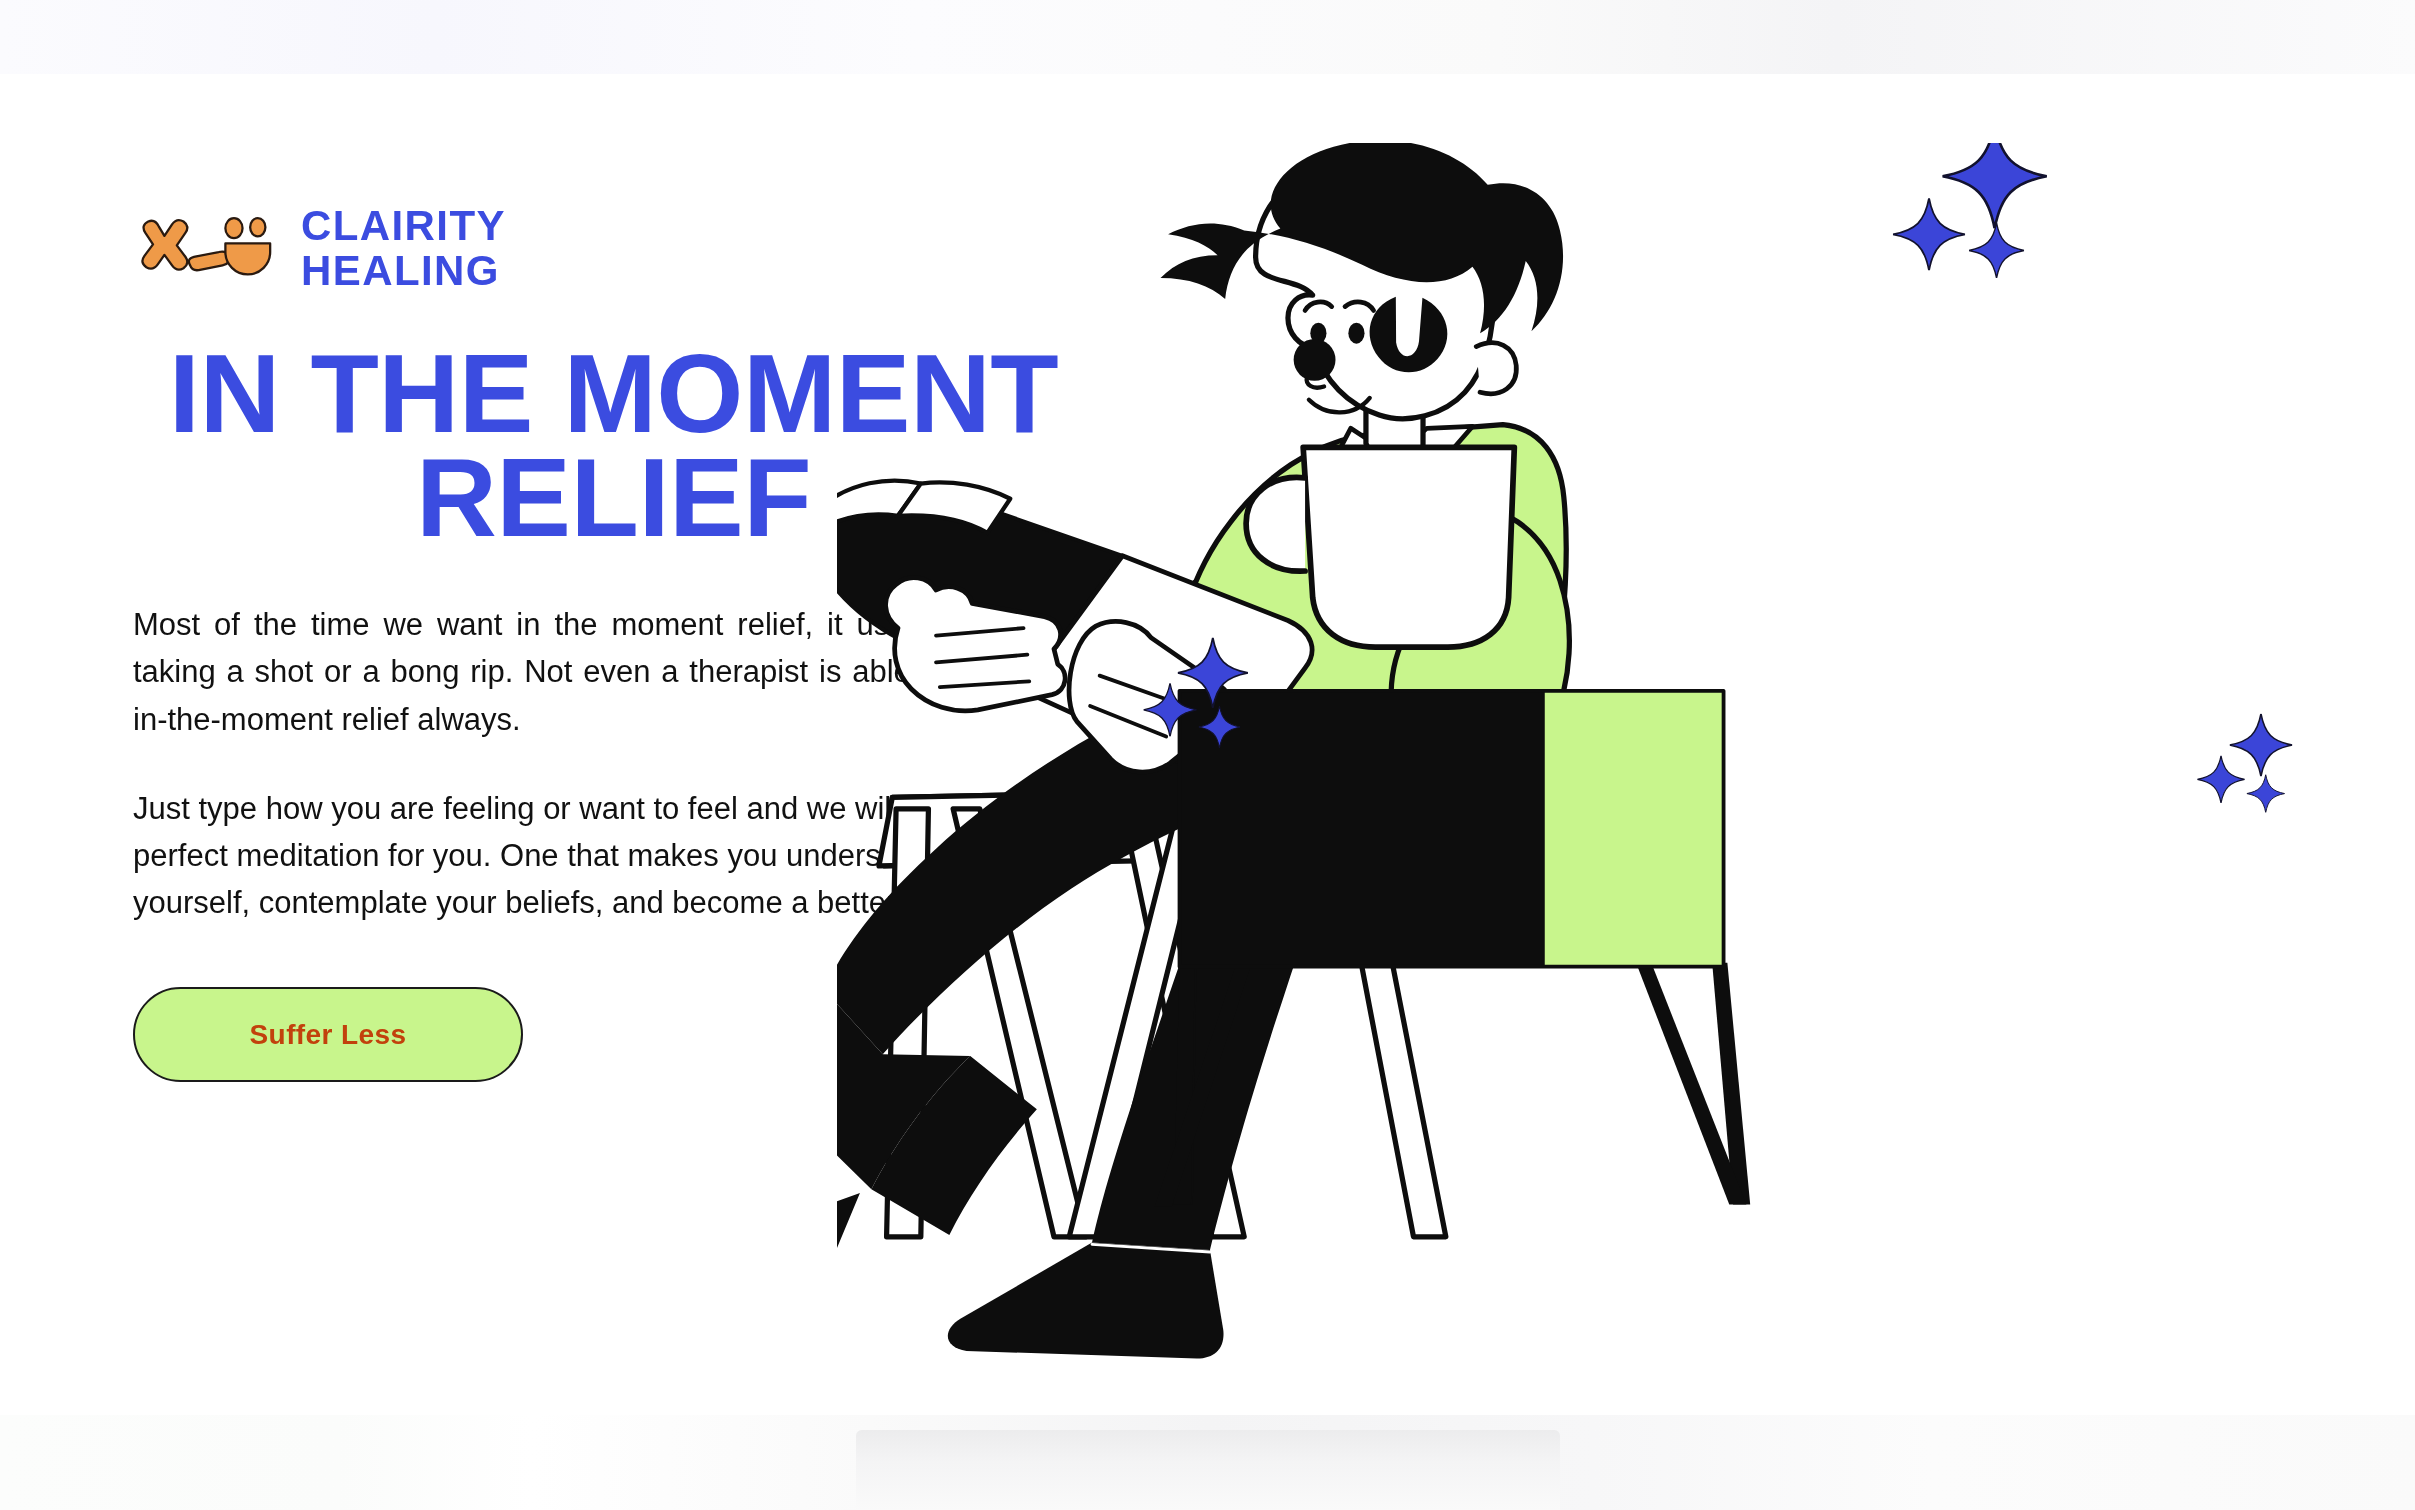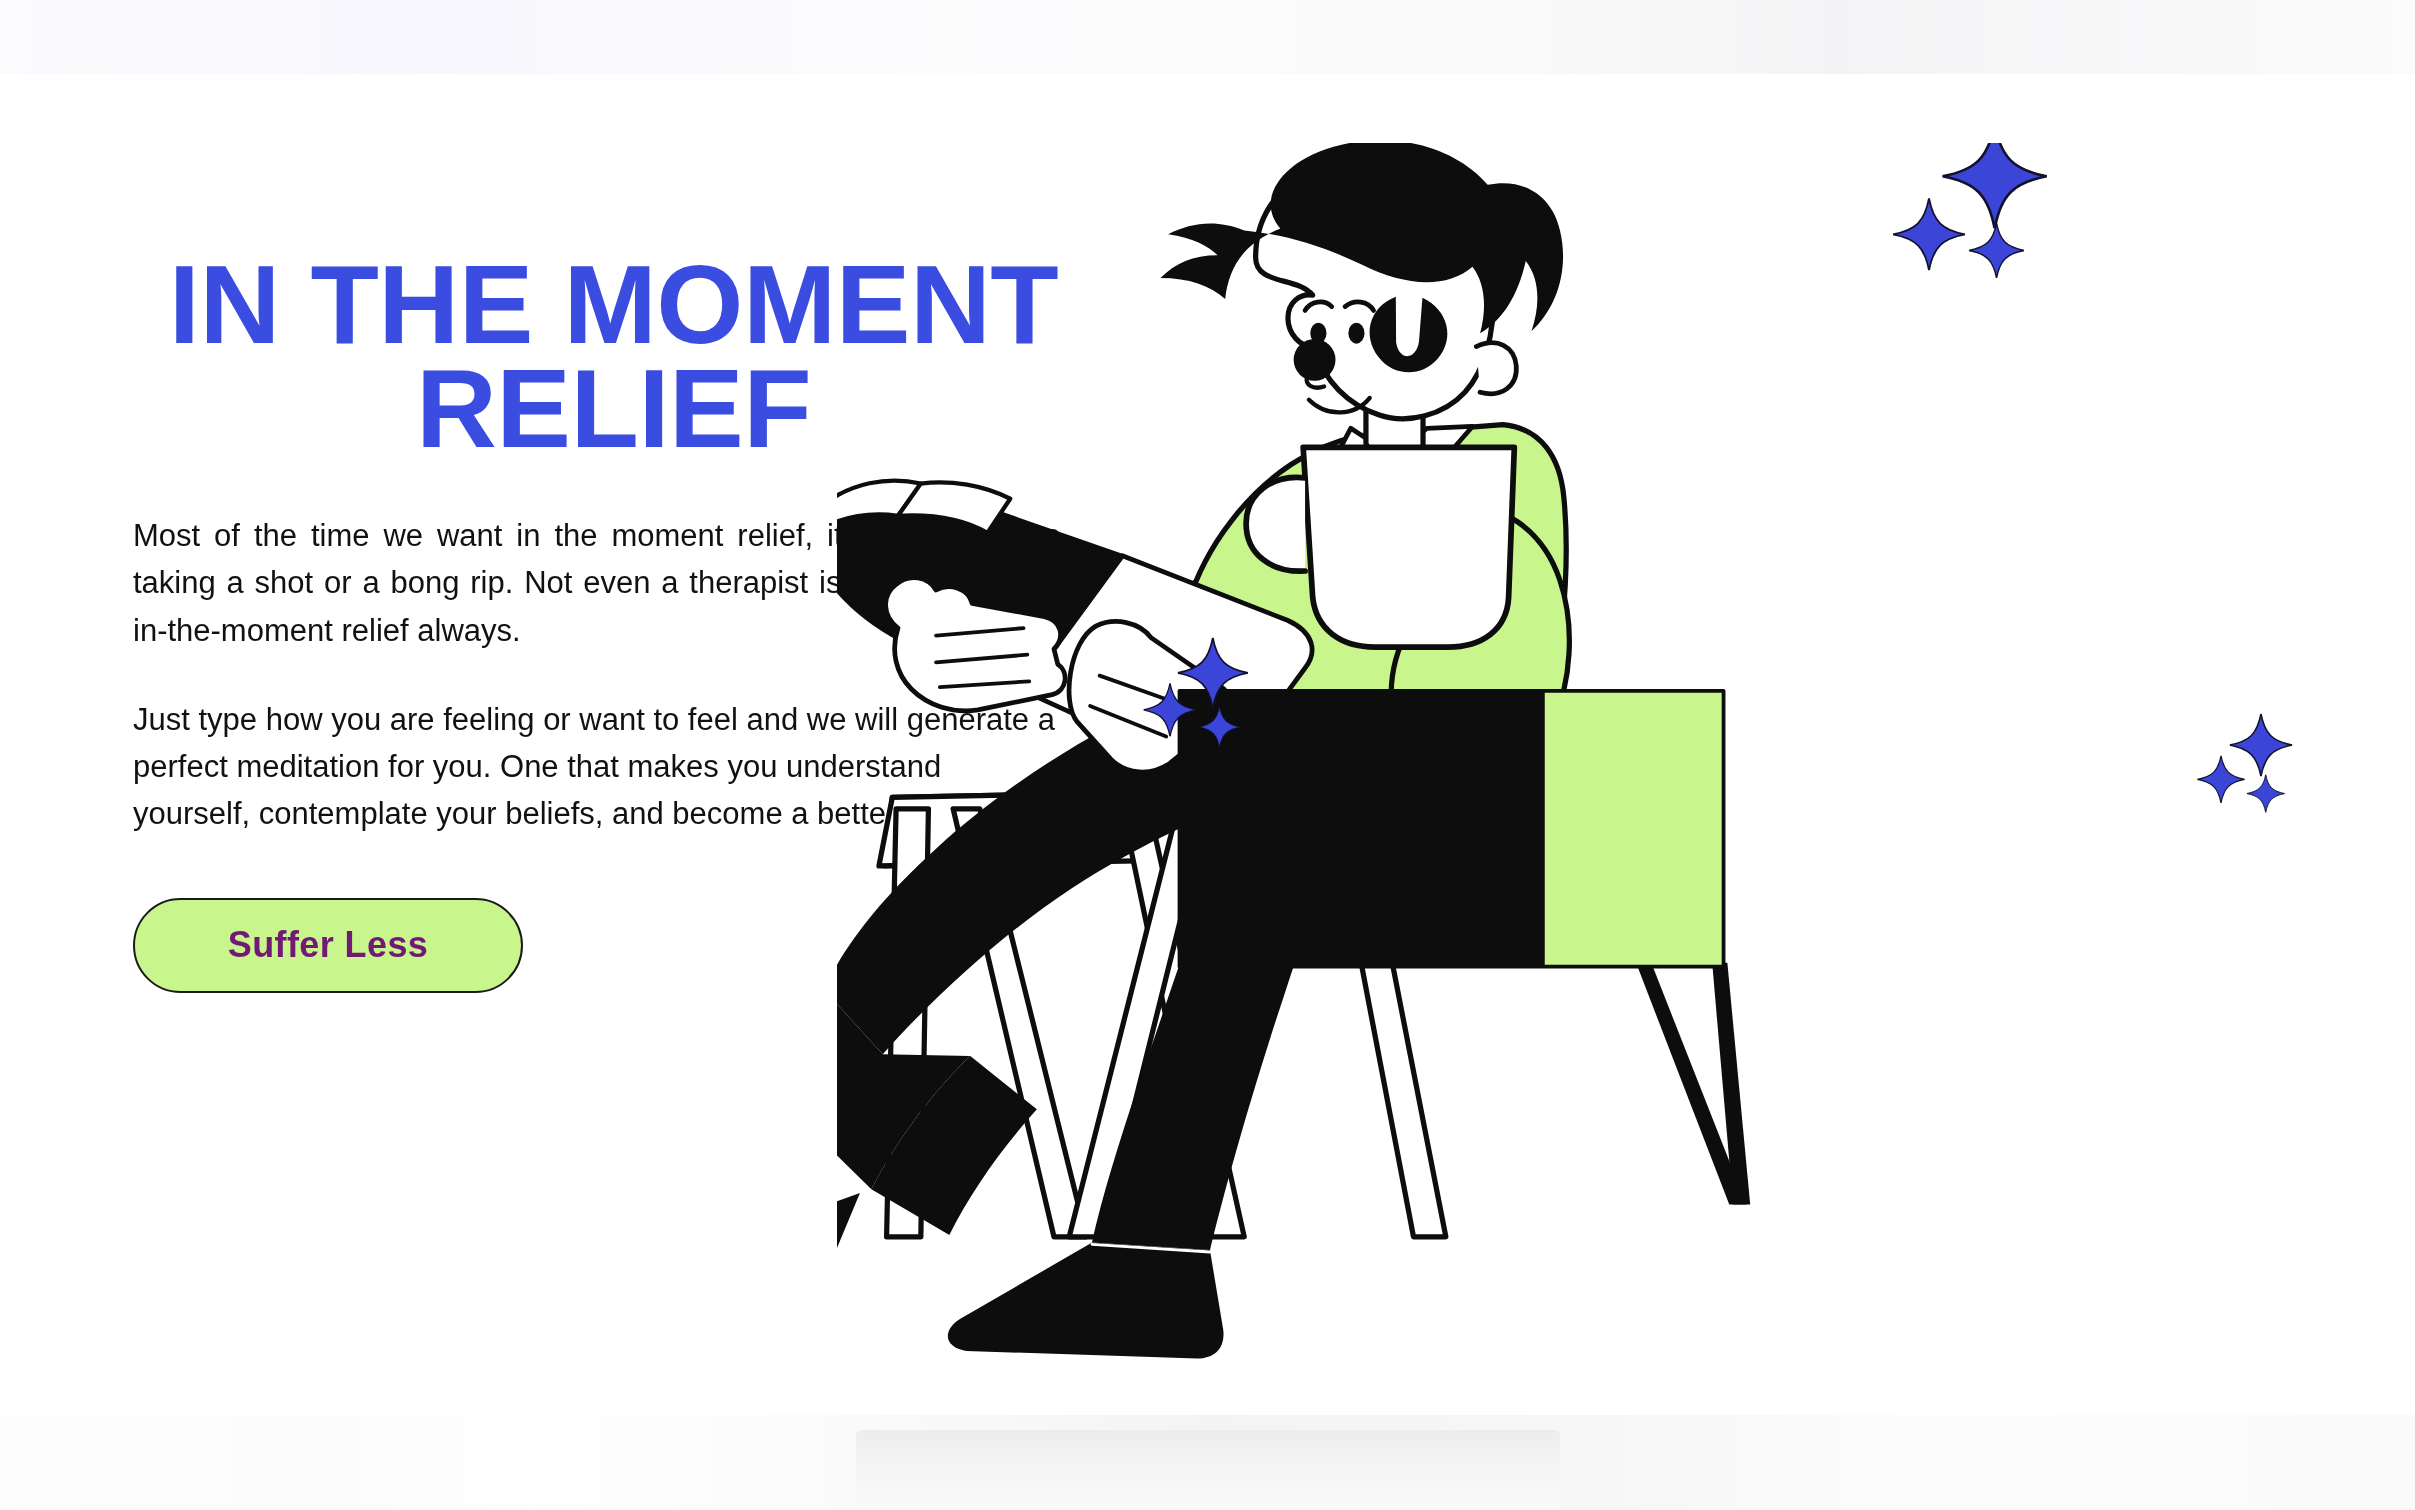--- a/index.html
+++ b/index.html
@@ -60,38 +60,57 @@
   }
   .para.second { margin-top:42px; text-align:left; }
 
   .cta {
     margin-top:61px;
     display:inline-flex; align-items:center; justify-content:center;
     width:390px; height:95px;
     background:#c8f58c;
     border:2.9px solid #1a1a1a;
     border-radius:49px;
-    color:#701a75; font-size:36px; font-weight:700; letter-spacing:0.4px;
+    color:#c2410c; font-size:28px; font-weight:700; letter-spacing:0.4px;
     cursor:pointer;
   }
 
   
   .illo { position:absolute; left:837px; top:143px; width:1484px; height:1265px; }
   .illo svg { width:100%; height:100%; display:block; }
 </style>
 </head>
 <body>
 
 <div id="page">
 
   <div class="band-top"></div>
   <div class="band-bottom"></div>
 
   <div class="copy">
 
+    <div class="brand">
+      <span class="brand-mark">
+        <svg viewBox="0 0 148 78" xmlns="http://www.w3.org/2000/svg">
+          <g fill="#ef9a48" stroke="#2a1a10" stroke-width="2.4" stroke-linejoin="round">
+
+            <path d="M13 22 q-5 -8 3 -12 q7 -3 11 5 l6 10 l8 -12 q5 -7 12 -3 q7 5 2 12 l-9 13 l9 12 q5 7 -2 12 q-7 4 -12 -3 l-8 -11 l-7 10 q-5 7 -12 3 q-7 -5 -2 -12 l9 -12 z"></path>
+
+            <path d="M60 56 q-4 -7 4 -9 l26 -5 q9 -2 11 5 q2 7 -7 9 l-25 5 q-7 1 -9 -5 z"></path>
+
+            <ellipse cx="106" cy="17" rx="9" ry="10.5"></ellipse>
+            <ellipse cx="131" cy="16" rx="8" ry="9.5"></ellipse>
+
+            <path d="M97 33 h47 v9 a23.5 23.5 0 0 1 -47 0 z"></path>
+          </g>
+        </svg>
+      </span>
+      <span class="brand-name">CLAIRITY
+HEALING</span>
+    </div>
 
     <h1 class="headline">IN THE MOMENT
 RELIEF</h1>
 
     <p class="para">Most of the time we want in the moment relief, it usually means taking a shot or a bong rip. Not even a therapist is able to provide in-the-moment relief always.</p>
     <p class="para second">Just type how you are feeling or want to feel and we will generate a perfect meditation for you. One that makes you understand yourself, contemplate your beliefs, and become a better you.</p>
 
     <button class="cta">Suffer Less</button>
   </div>
 

